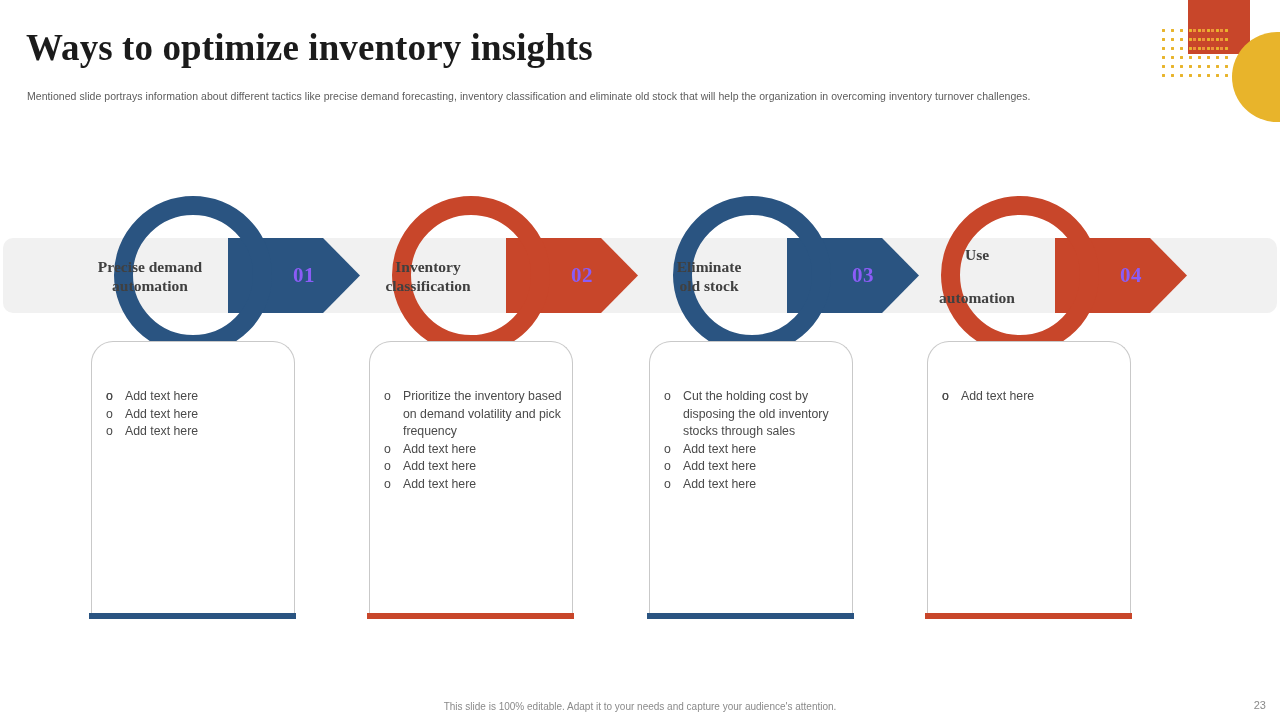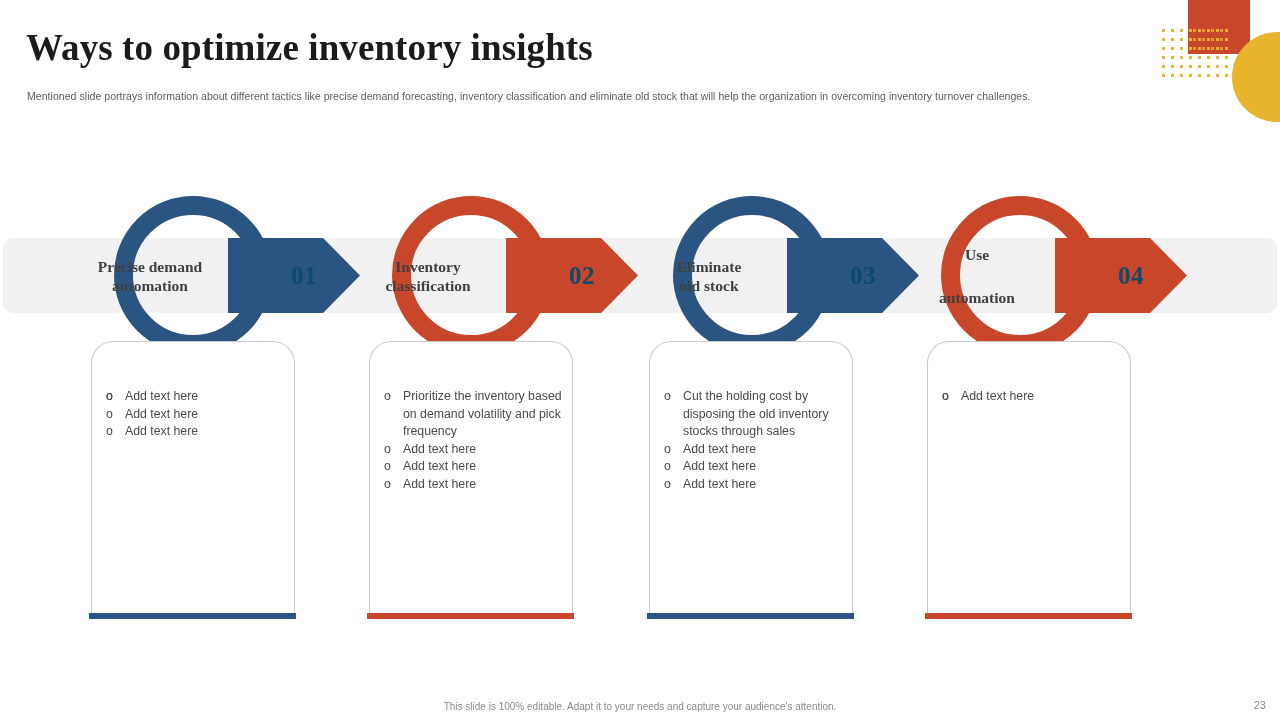--- a/index.html
+++ b/index.html
@@ -84,23 +84,23 @@
     clip-path: polygon(0 0, 72% 0, 100% 50%, 72% 100%, 0 100%);
   }
   .arrow-num {
     position: absolute;
     top: 238px;
     height: 75px;
     display: flex;
     align-items: center;
     justify-content: center;
     font-family: "Liberation Serif", serif;
-    font-size: 25px;
+    font-size: 21px;
     font-weight: 700;
-    color: #0c4a6e;
+    color: #8b5cf6;
     letter-spacing: 0.5px;
   }
 
   .ring {
     position: absolute;
     width: 158px; height: 158px;
     border-radius: 50%;
     box-sizing: border-box;
     border-style: solid;
     border-width: 19px;

